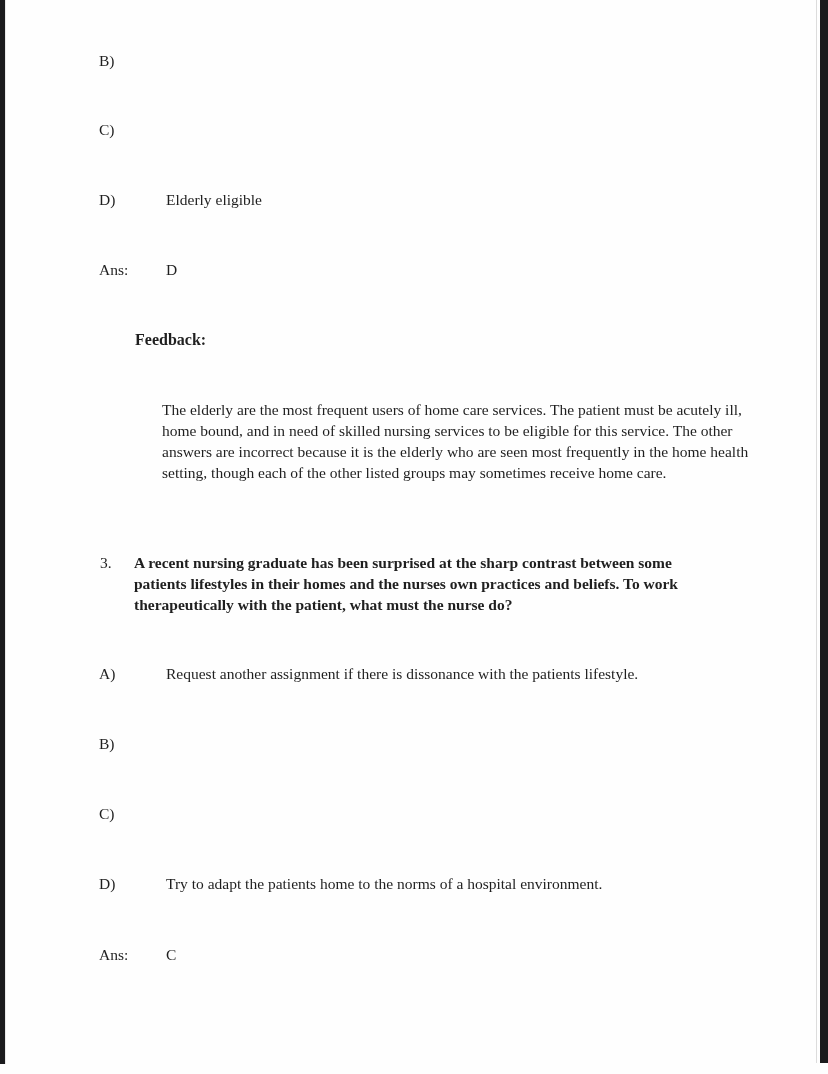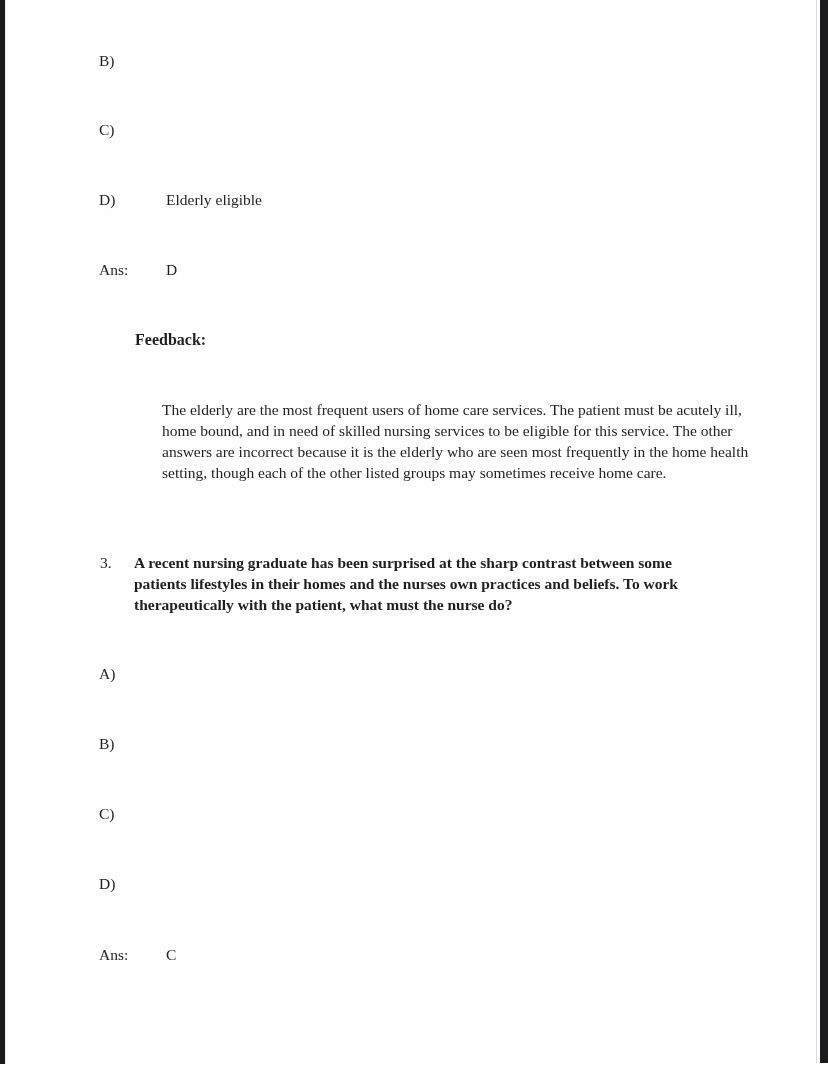--- a/index.html
+++ b/index.html
@@ -117,32 +117,34 @@
 
   <div class="feedback-body" style="top:399px">The elderly are the most frequent users of home care services. The patient must be acutely ill, home bound, and in need of skilled nursing services to be eligible for this service. The other answers are incorrect because it is the elderly who are seen most frequently in the home health setting, though each of the other listed groups may sometimes receive home care.</div>
 
   <div class="q-row" style="top:552px">
     <span class="qnum-col">3.</span>
     <span class="q-text">A recent nursing graduate has been surprised at the sharp contrast between some patients lifestyles in their homes and the nurses own practices and beliefs. To work therapeutically with the patient, what must the nurse do?</span>
   </div>
 
   <div class="row" style="top:663px">
     <span class="letter-col">A)</span>
+    <span class="opt-text">Request another assignment if there is dissonance with the patients lifestyle.</span>
   </div>
 
   <div class="row" style="top:733px">
     <span class="letter-col">B)</span>
   </div>
 
   <div class="row" style="top:803px">
     <span class="letter-col">C)</span>
   </div>
 
   <div class="row" style="top:873px">
     <span class="letter-col">D)</span>
+    <span class="opt-text">Try to adapt the patients home to the norms of a hospital environment.</span>
   </div>
 
   <div class="row" style="top:944px">
     <span class="letter-col">Ans:</span>
     <span class="answer-value">C</span>
   </div>
 
 </div>
 
 </body></html>

